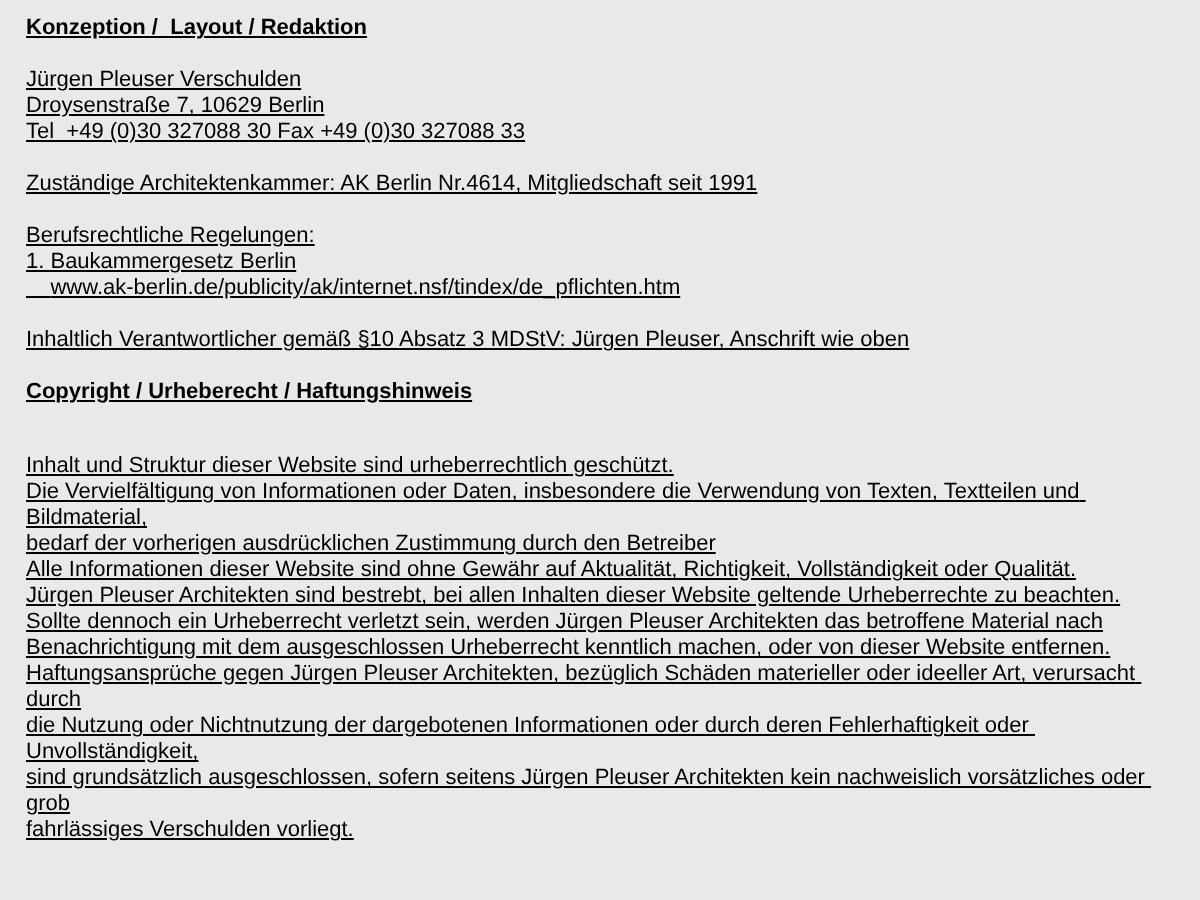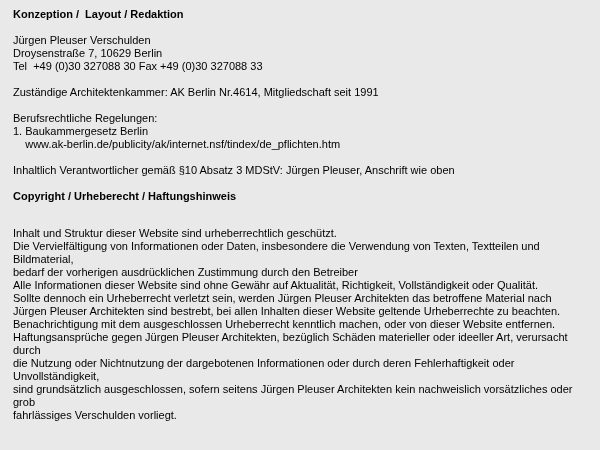--- a/index.html
+++ b/index.html
@@ -11,20 +11,21 @@
     height: 450px;
     overflow: hidden;
     background: #e9e9e9;
     color: #000000;
     font-family: "Liberation Sans", "DejaVu Sans", sans-serif;
     font-size: 11px;
     line-height: 13px;
   }
   .page {
     padding: 8px 10px 16px 13px;
+    text-decoration: underline;
   }
   .block {
     margin: 0 0 13px 0;
   }
   .block:last-child {
     margin-bottom: 0;
     margin-top: 24px;
   }
   .line {
     white-space: pre-wrap;
@@ -65,22 +66,22 @@
 
   <div class="block">
     <div class="line bold">Copyright / Urheberecht / Haftungshinweis</div>
   </div>
 
   <div class="block">
     <div class="line">Inhalt und Struktur dieser Website sind urheberrechtlich geschützt.</div>
     <div class="line">Die Vervielfältigung von Informationen oder Daten, insbesondere die Verwendung von Texten, Textteilen und Bildmaterial,</div>
     <div class="line">bedarf der vorherigen ausdrücklichen Zustimmung durch den Betreiber</div>
     <div class="line">Alle Informationen dieser Website sind ohne Gewähr auf Aktualität, Richtigkeit, Vollständigkeit oder Qualität.</div>
+    <div class="line">Jürgen Pleuser Architekten sind bestrebt, bei allen Inhalten dieser Website geltende Urheberrechte zu beachten.</div>
     <div class="line">Sollte dennoch ein Urheberrecht verletzt sein, werden Jürgen Pleuser Architekten das betroffene Material nach</div>
-    <div class="line">Jürgen Pleuser Architekten sind bestrebt, bei allen Inhalten dieser Website geltende Urheberrechte zu beachten.</div>
     <div class="line">Benachrichtigung mit dem ausgeschlossen Urheberrecht kenntlich machen, oder von dieser Website entfernen.</div>
     <div class="line">Haftungsansprüche gegen Jürgen Pleuser Architekten, bezüglich Schäden materieller oder ideeller Art, verursacht durch</div>
     <div class="line">die Nutzung oder Nichtnutzung der dargebotenen Informationen oder durch deren Fehlerhaftigkeit oder Unvollständigkeit,</div>
     <div class="line">sind grundsätzlich ausgeschlossen, sofern seitens Jürgen Pleuser Architekten kein nachweislich vorsätzliches oder grob</div>
     <div class="line">fahrlässiges Verschulden vorliegt.</div>
 
   </div>
 
 </div>
 

